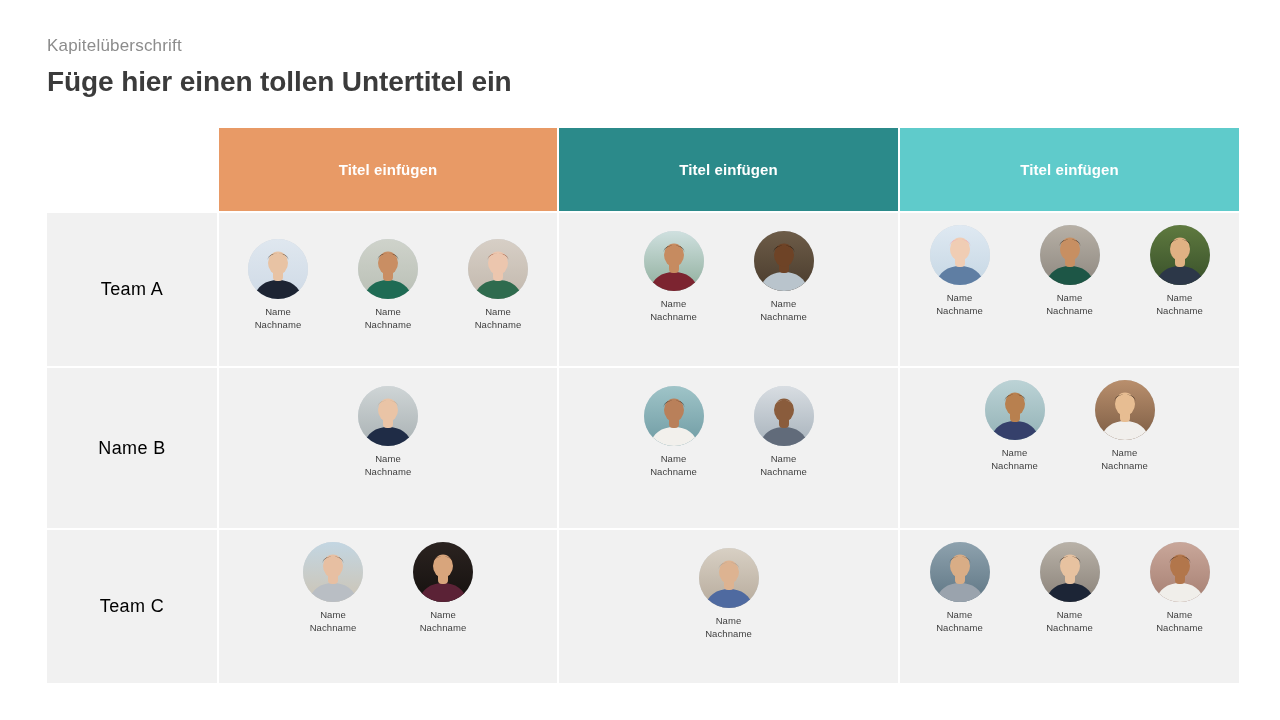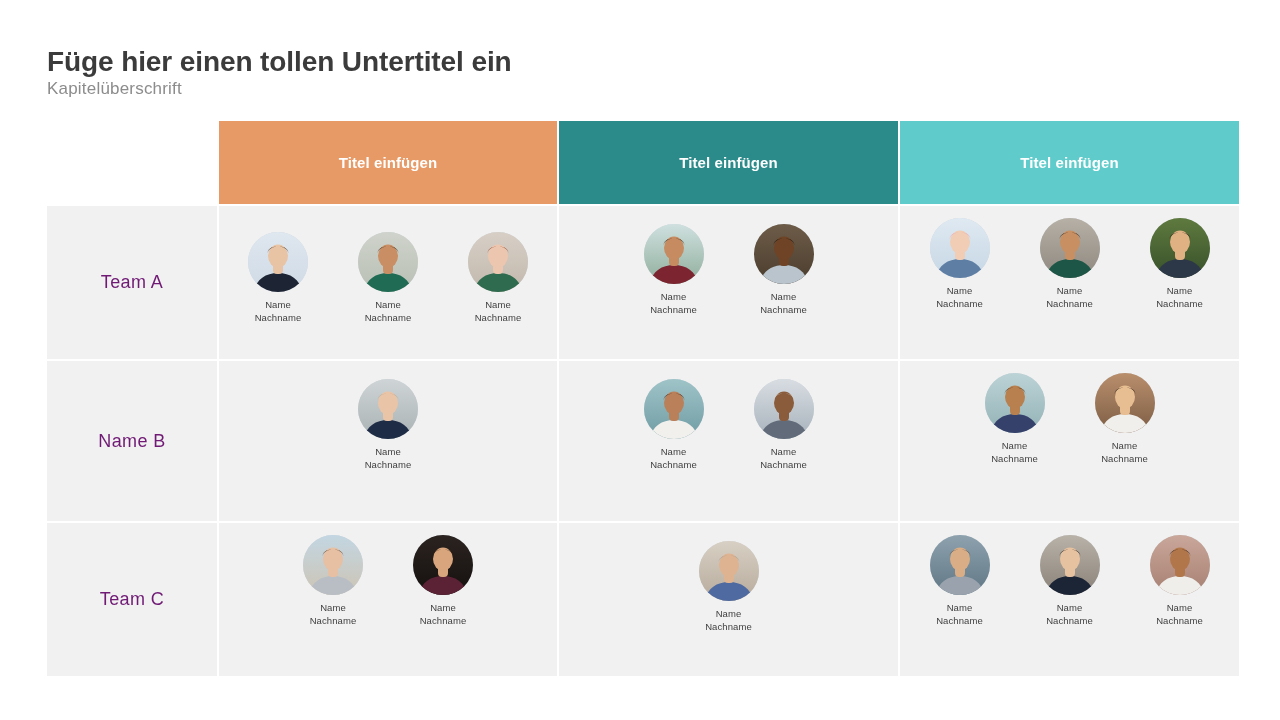--- a/index.html
+++ b/index.html
@@ -37,21 +37,21 @@
     letter-spacing: -0.1px;
     color: #3b3b3b;
     line-height: 1.2;
     white-space: nowrap;
   }
 
   
   #team-matrix {
     position: absolute;
     left: 47px;
-    top: 121px;
+    top: 128px;
     width: 1188px;
     height: 551px;
     display: grid;
     grid-template-columns: 170px 338px 339px 339px;
     grid-template-rows: 83px 153px 160px 153px;
     column-gap: 2px;
     row-gap: 2px;
   }
 
   .corner-cell {
@@ -70,21 +70,21 @@
 
   .row-label-cell {
     background: #f1f1f1;
     display: flex;
     align-items: center;
     justify-content: center;
   }
   .row-label-text {
     font-size: 18px;
     font-weight: 300;
-    color: #701a75;
+    color: #000000;
     letter-spacing: 0.4px;
   }
 
   .people-cell {
     background: #f1f1f1;
     display: flex;
     align-items: flex-start;
     justify-content: center;
     padding-top: 18px;
     box-sizing: border-box;
@@ -126,22 +126,22 @@
     color: #3f3f3f;
     text-align: center;
     white-space: pre-line;
     letter-spacing: 0.1px;
   }
 </style>
 </head>
 <body>
 
 <div id="slide-header">
+  <div id="eyebrow-title">Kapitelüberschrift</div>
   <div id="main-title">Füge hier einen tollen Untertitel ein</div>
-  <div id="eyebrow-title">Kapitelüberschrift</div>
 </div>
 
 <div id="team-matrix">
     <div class="corner-cell"></div>
     <div class="col-header" style="background: rgb(232, 154, 102);">
       <span>Titel einfügen</span>
     </div>
     <div class="col-header" style="background: rgb(43, 138, 138);">
       <span>Titel einfügen</span>
     </div>

